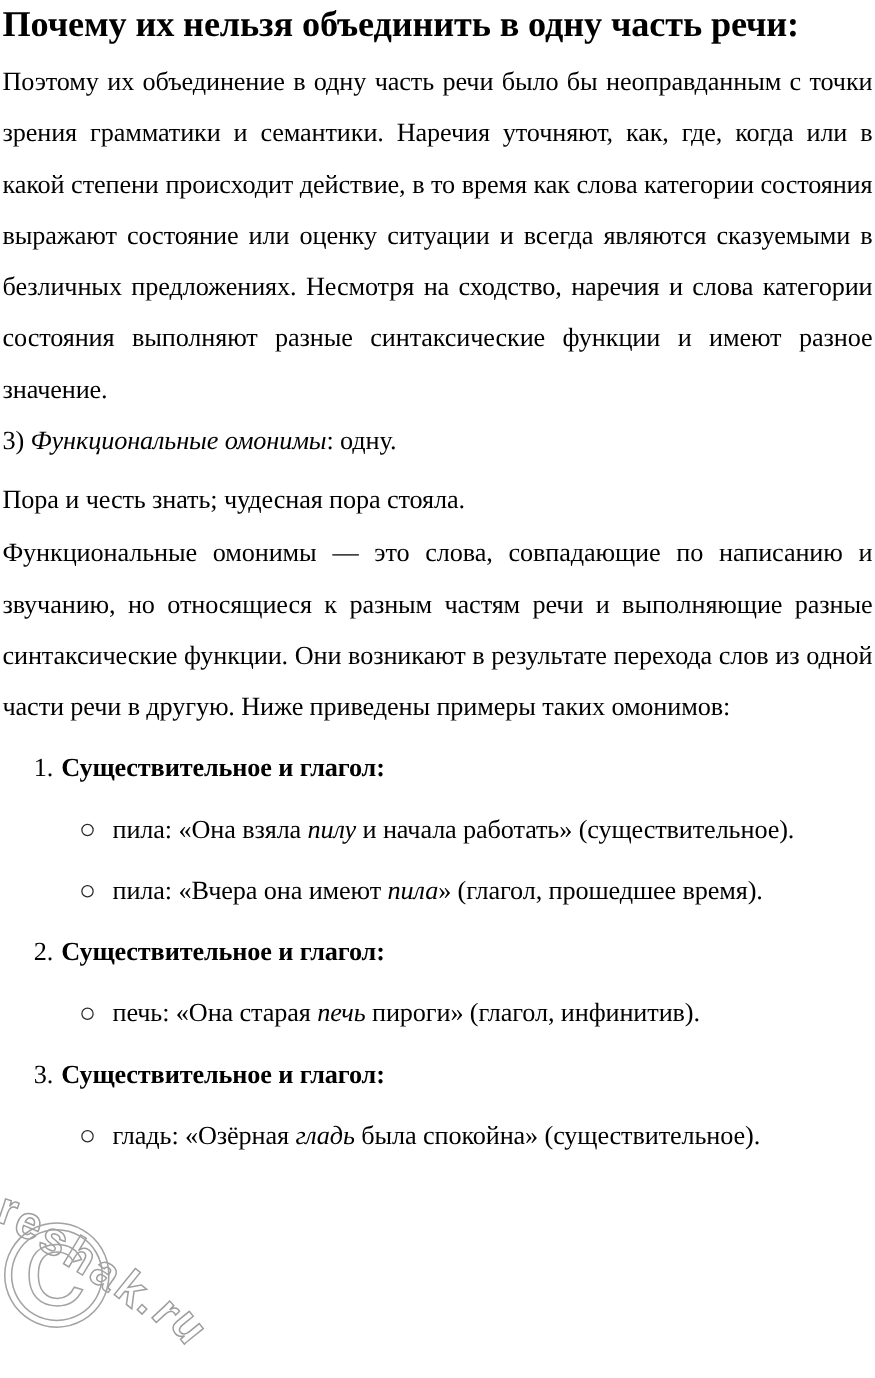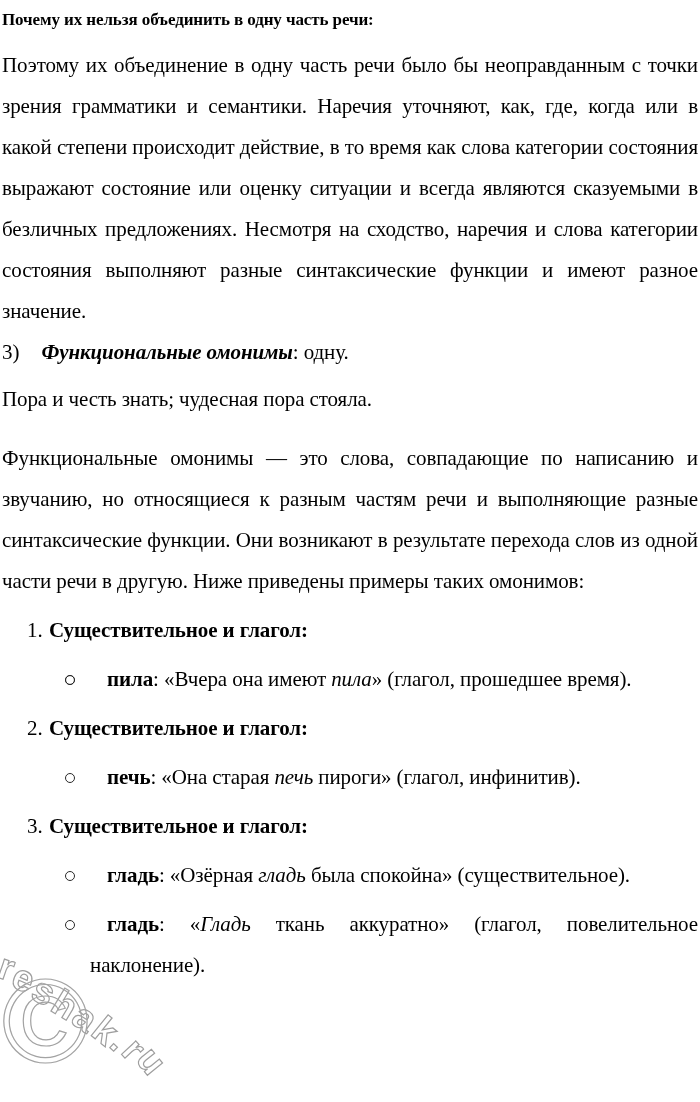--- a/index.html
+++ b/index.html
@@ -11,34 +11,34 @@
     color: #000000;
     font-family: "Liberation Serif", "DejaVu Serif", serif;
     font-size: 21px;
     letter-spacing: -0.1px;
     overflow: hidden;
   }
   .content { padding: 2px 2px 0 2px; }
 
   .heading {
     margin: 0;
-    font-size: 17px;
+    font-size: 29px;
     font-weight: bold;
     line-height: 36px;
   }
   .para {
     margin: 7px 0 0 0;
     line-height: 41px;
     text-align: justify;
   }
   .pline  { margin: 0; line-height: 41px; }
   .pora   { margin: 6px 0 0 0; line-height: 41px; }
-  .para2  { margin-top: 18px; }
+  .para2  { margin-top: 2px; }
 
-  .b { font-weight: bold; margin-left: 17px; }
+  .b { font-weight: normal; }
   .i { font-style: italic; }
 
   .hlist { list-style: none; margin: 0; padding: 0; }
   .hitem { margin: 0; padding: 0; }
   .item-head {
     display: flex;
     margin: 8px 0 0 0;
     padding-left: 25px;
     line-height: 41px;
   }
@@ -109,20 +109,21 @@
 
     <ol class="hlist">
   <li class="hitem">
     <div class="item-head">
       <span class="item-number">1.</span>
       <span class="item-title">Существительное и глагол:</span>
     </div>
     <div class="bullets">
   <div class="bullet">
     <span class="bullet-marker"></span>
+    <span class="bullet-text"><span class="b">пила</span><span>: «Она взяла </span><span class="i">пилу</span><span> и начала работать» (существительное).</span></span>
   </div>
 
   <div class="bullet">
     <span class="bullet-marker"></span>
     <span class="bullet-text"><span class="b">пила</span><span>: «Вчера она имеют </span><span class="i">пила</span><span>» (глагол, прошедшее время).</span></span>
   </div>
 </div>
   </li>
 
   <li class="hitem">
@@ -143,24 +144,20 @@
     <div class="item-head">
       <span class="item-number">3.</span>
       <span class="item-title">Существительное и глагол:</span>
     </div>
     <div class="bullets">
   <div class="bullet">
     <span class="bullet-marker"></span>
     <span class="bullet-text"><span class="b">гладь</span><span>: «Озёрная </span><span class="i">гладь</span><span> была спокойна» (существительное).</span></span>
   </div>
 
-  <div class="bullet">
-    <span class="bullet-marker"></span>
-    <span class="bullet-text"><span class="b">гладь</span><span>: «</span><span class="i">Гладь</span><span> ткань аккуратно» (глагол, повелительное наклонение).</span></span>
-  </div>
 </div>
   </li>
 </ol>
   </div>
 
   <div class="watermark">
     <div class="wm-text"><span style="transform: rotate(-14deg);">r</span><span style="transform: rotate(-10deg);">e</span><span style="transform: rotate(-6deg);">s</span><span style="transform: rotate(-2deg);">h</span><span style="transform: rotate(2deg);">a</span><span style="transform: rotate(6deg);">k</span><span style="transform: rotate(10deg);">.</span><span style="transform: rotate(14deg);">r</span><span style="transform: rotate(18deg);">u</span></div>
     <div class="wm-symbol">©</div>
   </div>
 </div>

